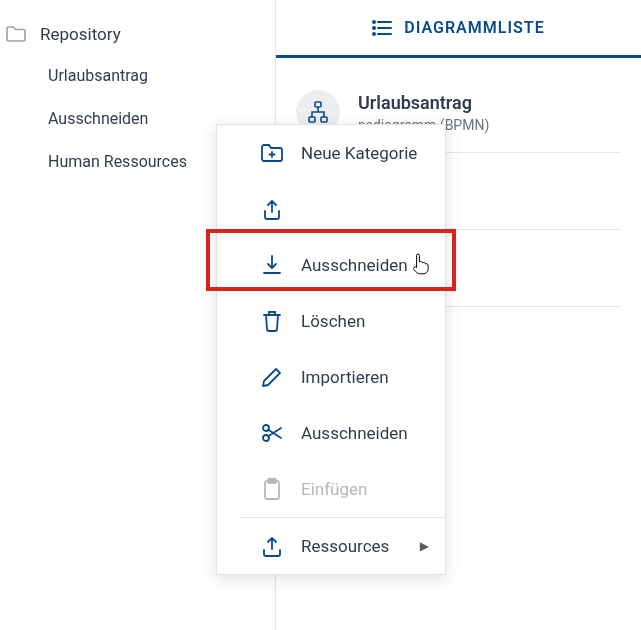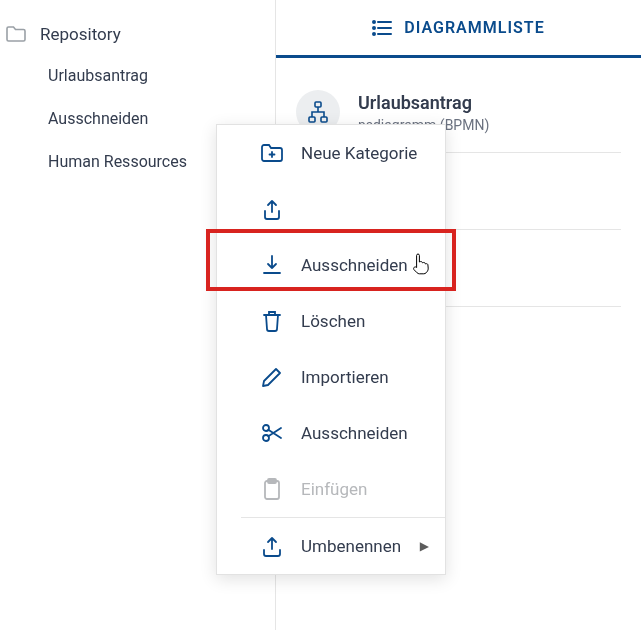--- a/index.html
+++ b/index.html
@@ -267,21 +267,21 @@
   </div>
   <div class="menu-item sep">
     <span class="icon-slot">
       <svg width="20" height="22" viewBox="0 0 20 22">
           <g fill="none" stroke="#0a4b8c" stroke-width="1.8" stroke-linecap="round" stroke-linejoin="round">
             <path d="M10 14V3M6 7l4-4 4 4"></path>
             <path d="M2 15v4a2 2 0 0 0 2 2h12a2 2 0 0 0 2-2v-4"></path>
           </g>
         </svg>
     </span>
-    <span>Umbenennen</span>
+    <span>Ressources</span>
     <span class="chevron">▶</span>
   </div>
 </div>
 
 <div class="highlight-box"></div>
 
 <span class="cursor-hand">
   <svg width="18" height="22" viewBox="0 0 18 22">
       <path fill="#fff" stroke="#000" stroke-width="1" d="M6 1c.8 0 1.4.6 1.4 1.4V9l1-.4c.7-.3 1.5 0 1.8.7l.2.5 1-.3c.7-.3 1.5.1 1.7.8l.2.6 1-.2c.8-.2 1.5.4 1.6 1.2l.3 3.2c.1 1.4-.4 2.8-1.3 3.8l-.8.9c-.6.6-1.4 1-2.3 1H7.4c-.9 0-1.7-.4-2.3-1L2 16.7c-.6-.7-.5-1.8.2-2.4.6-.5 1.5-.5 2.1 0l.3.3V2.4C4.6 1.6 5.2 1 6 1Z"></path>
     </svg>

